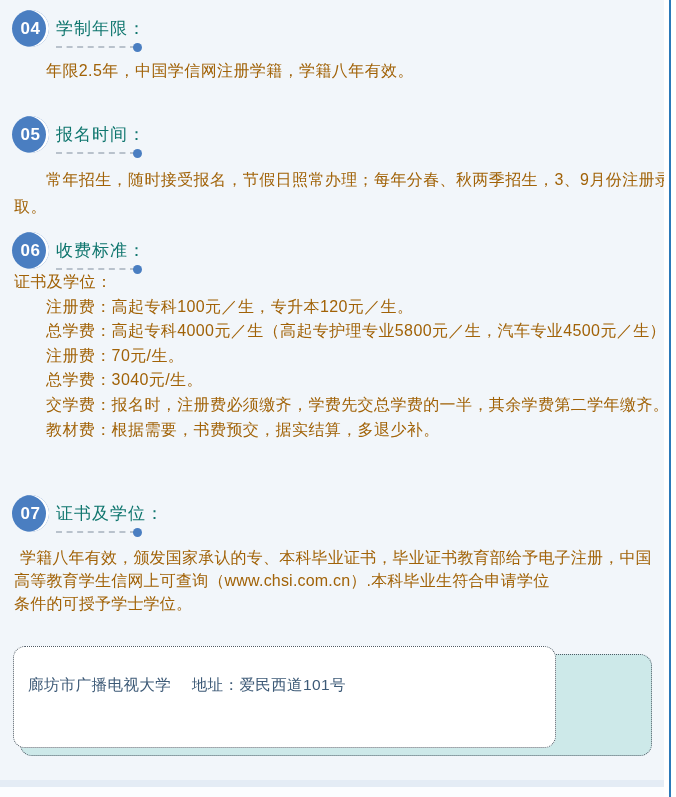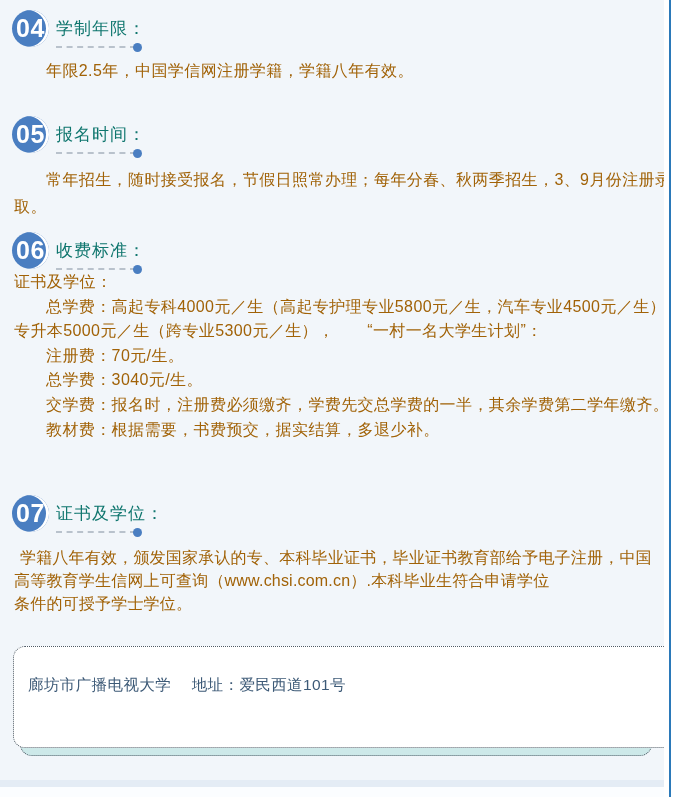--- a/index.html
+++ b/index.html
@@ -13,21 +13,21 @@
     background:#f2f6fa;
   }
   .bottom-band{position:absolute;left:0;top:780px;width:664px;height:7px;background:#e4ecf5;}
   .bottom-white{position:absolute;left:0;top:787px;width:664px;height:10px;background:#fbfdff;}
   .right-gutter{position:absolute;left:664px;top:0;width:12px;height:797px;background:#ffffff;}
   .right-rule{position:absolute;left:669px;top:0;width:2px;height:797px;background:#2b79b9;}
 
   .sec-header{position:absolute;left:12px;height:46px;}
   .badge{
     position:absolute;left:0;top:0;width:37px;height:37px;border-radius:50%;
-    background:#4a7ec1;color:#ffffff;font-weight:bold;font-size:25px;
+    background:#4a7ec1;color:#ffffff;font-weight:bold;font-size:17px;
     display:flex;align-items:center;justify-content:center;
     box-shadow:inset -3px 0 0 #ffffff;
     letter-spacing:0.5px;
   }
   .sec-title{
     position:absolute;left:44px;top:7px;font-size:17px;color:#0f766e;
     white-space:nowrap;letter-spacing:1px;
   }
   .connector{
     position:absolute;left:44px;top:36px;width:80px;height:0;
@@ -53,21 +53,21 @@
   .hdr-06{top:232px;}
   .hdr-07{top:495px;}
 
   .footer-box{position:absolute;left:13px;top:646px;width:632px;height:102px;}
   .footer-shadow{
     position:absolute;left:7px;top:8px;width:632px;height:102px;
     background:#cde9e9;border:1px dotted #4f5b66;border-radius:12px;
     box-sizing:border-box;
   }
   .footer-inner{
-    position:absolute;left:0;top:0;width:662px;height:102px;
+    position:absolute;left:0;top:0;width:543px;height:102px;
     background:#ffffff;border:1px dotted #4f5b66;border-radius:12px;
     box-sizing:border-box;padding:24px 10px 12px 14px;
   }
   .footer-line{
     font-size:15.5px;color:#3d5a77;line-height:27px;white-space:nowrap;
     letter-spacing:0.4px;
   }
 </style>
 </head>
 <body>
@@ -105,22 +105,22 @@
     <div class="badge">
       <span>06</span>
     </div>
     <div class="sec-title">收费标准：</div>
     <div class="connector">
       <span class="dot"></span>
     </div>
   </div>
   <div class="sec-body body-06">
     <div class="line">证书及学位：</div>
+    <div class="line ind">注册费：高起专科100元／生，专升本120元／生。</div>
     <div class="line ind">总学费：高起专科4000元／生（高起专护理专业5800元／生，汽车专业4500元／生），</div>
-    <div class="line">专升本5000元／生（跨专业5300元／生），　　“一村一名大学生计划”：</div>
     <div class="line ind">注册费：70元/生。</div>
     <div class="line ind">总学费：3040元/生。</div>
     <div class="line ind">交学费：报名时，注册费必须缴齐，学费先交总学费的一半，其余学费第二学年缴齐。</div>
     <div class="line ind">教材费：根据需要，书费预交，据实结算，多退少补。</div>
   </div>
 
   <div class="sec-header hdr-07">
     <div class="badge">
       <span>07</span>
     </div>

